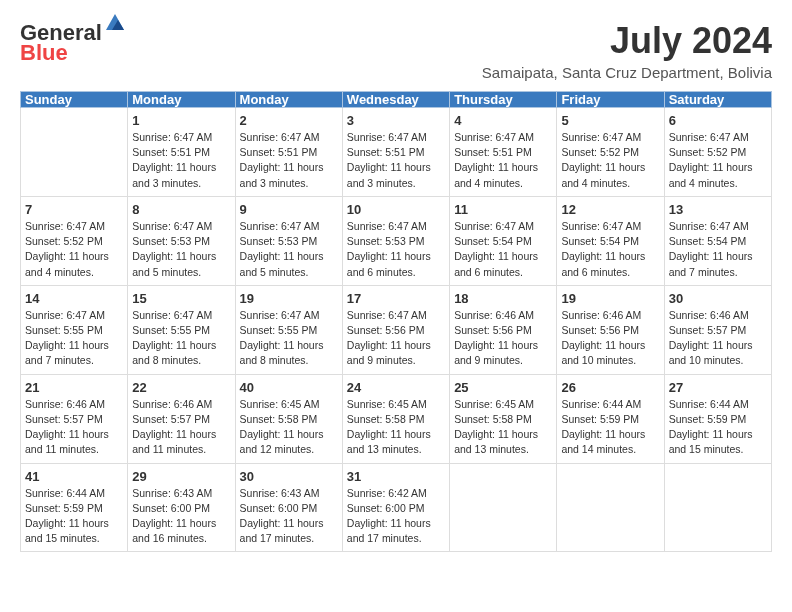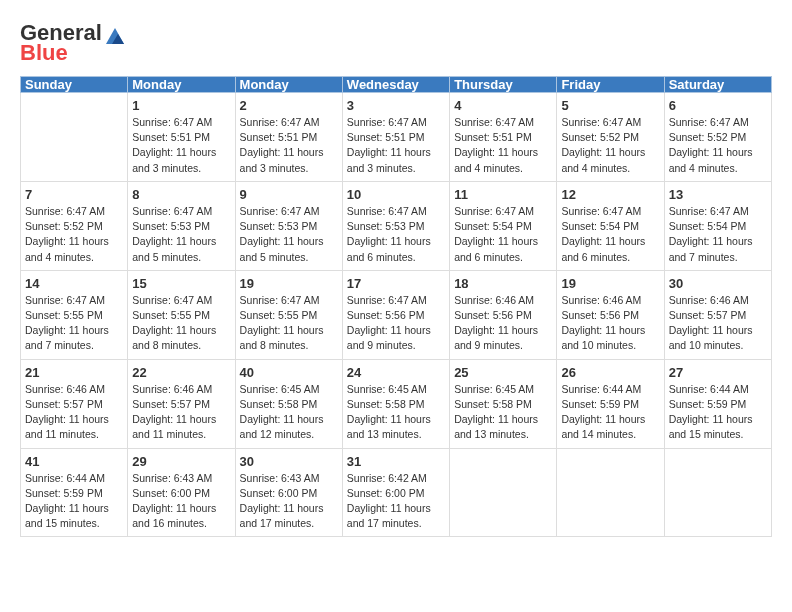--- a/index.html
+++ b/index.html
@@ -71,37 +71,41 @@
     .day-info {
       font-size: 10.5px;
       line-height: 1.45;
       color: #333;
     }
     .empty-cell {
       background: #fff;
     }
     .logo-row {
       display: flex;
-      align-items: flex-end;
+      align-items: flex-start;
     }
   </style>
 </head>
 <body>
 
 <div>
   <div class="header-area">
     <div class="logo">
       <div class="logo-row">
         <span style="font-size:22px;font-weight:bold;color:#333;">General</span>
         <svg width="22" height="20" viewBox="0 0 22 20" style="margin-left:2px;margin-top:-8px;">
           <polygon points="2,18 11,2 20,18" fill="#3a7abf"></polygon>
           <polygon points="8,18 14,8 20,18" fill="#1a4a8a"></polygon>
         </svg>
       </div>
       <span style="font-size:22px;font-weight:bold;color:#ef4444;margin-top:-6px;">Blue</span>
+    </div>
+    <div class="title-area">
+      <div class="month-title">July 2024</div>
+      <div class="location-title">Samaipata, Santa Cruz Department, Bolivia</div>
     </div>
   </div>
 
   <table class="calendar-table">
     <thead>
       <tr>
         <th>Sunday</th>
         <th>Monday</th>
         <th>Monday</th>
         <th>Wednesday</th>

